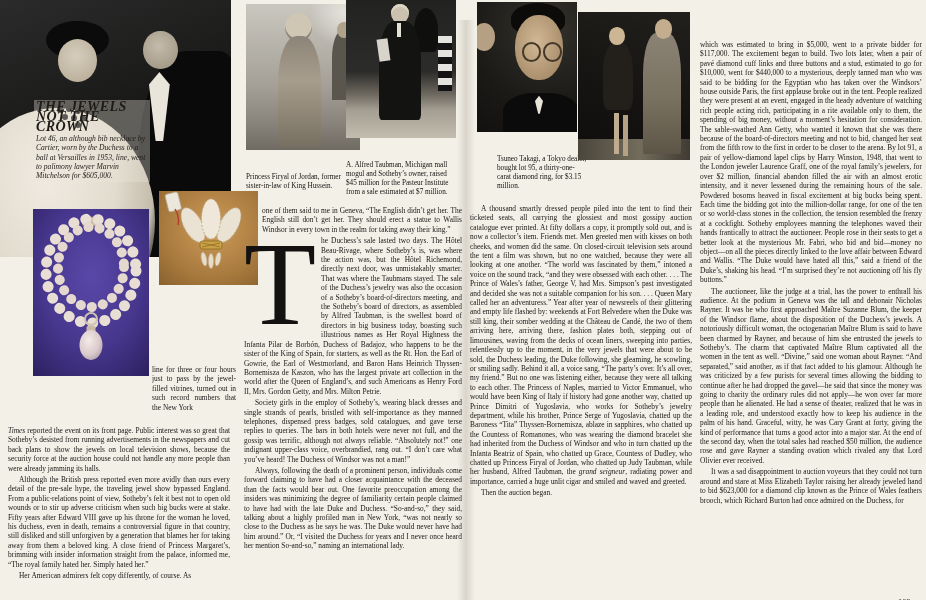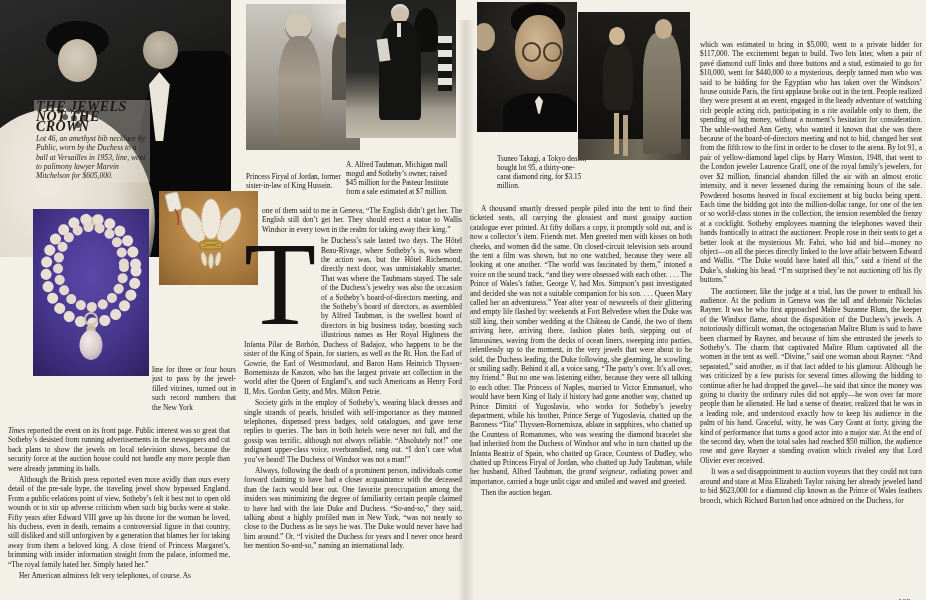--- a/index.html
+++ b/index.html
@@ -105,21 +105,21 @@
     <div class="dk-face1"></div>
     <div class="dk-jewels"></div>
     <div class="dk-face2"></div>
     <div class="dk-shirt"></div>
     <div class="dk-overlay">
       <div class="dk-title">
         <span>THE JEWELS</span><br>
         <span>NOT THE CROWN</span>
       </div>
       <div class="dk-cap">
-        <span>Lot 46, an amethyst bib necklace by Public, worn by the Duchess to a ball at Versailles in 1953, </span><span class="it">line</span><span>, went to palimony lawyer Marvin Mitchelson for $605,000.</span>
+        <span>Lot 46, an although bib necklace by Cartier, worn by the Duchess to a ball at Versailles in 1953, </span><span class="it">line</span><span>, went to palimony lawyer Marvin Mitchelson for $605,000.</span>
       </div>
     </div>
   </div>
 
   <div class="photo" id="photo-firyal">
     <div class="fy-sky"></div>
     <div class="fy-man"></div>
     <div class="fy-manhead"></div>
     <div class="fy-head"></div>
     <div class="fy-fig"></div>
@@ -187,21 +187,21 @@
         <ellipse cx="59" cy="68" rx="2.6" ry="7" transform="rotate(12 59 68)"></ellipse>
       </g>
     </svg>
   </div>
 
   <div class="abs body-text" id="wrap-col">line for three or four hours just to pass by the jewel-filled vitrines, turned out in such record numbers that the New York</div>
 
   <div class="abs body-text" id="col-a">
     <p><span class="it">Times</span><span> reported the event on its front page. Public interest was so great that Sotheby’s desisted from running advertisements in the newspapers and cut back plans to show the jewels on local television shows, because the security force at the auction house could not handle any more people than were already jamming its halls.</span></p>
     <p class="ind">Although the British press reported even more avidly than ours every detail of the pre-sale hype, the traveling jewel show bypassed England. From a public-relations point of view, Sotheby’s felt it best not to open old wounds or to stir up adverse criticism when such big bucks were at stake. Fifty years after Edward VIII gave up his throne for the woman he loved, his duchess, even in death, remains a controversial figure in that country, still disliked and still unforgiven by a generation that blames her for taking away from them a beloved king. A close friend of Princess Margaret’s, brimming with insider information straight from the palace, informed me, “The royal family hated her. Simply hated her.”</p>
-    <p class="ind">Her American admirers felt very telephones, of course. As</p>
+    <p class="ind">Her American admirers felt copy differently, of course. As</p>
   </div>
 
   <div class="abs body-text" id="col-b">
     <p id="p0-cont">one of them said to me in Geneva, “The English didn’t get her. The English still don’t get her. They should erect a statue to Wallis Windsor in every town in the realm for taking away their king.”</p>
     <p><span class="dropcap">T</span><span>he Duchess’s sale lasted two days. The Hôtel Beau-Rivage, where Sotheby’s is, was where the action was, but the Hôtel Richemond, directly next door, was unmistakably smarter. That was where the Taubmans stayed. The sale of the Duchess’s jewelry was also the occasion of a Sotheby’s board-of-directors meeting, and the Sotheby’s board of directors, as assembled by Alfred Taubman, is the swellest board of directors in big business today, boasting such illustrious names as Her Royal Highness the Infanta Pilar de Borbón, Duchess of Badajoz, who happens to be the sister of the King of Spain, for starters, as well as the Rt. Hon. the Earl of Gowrie, the Earl of Westmorland, and Baron Hans Heinrich Thyssen-Bornemisza de Kaszon, who has the largest private art collection in the world after the Queen of England’s, and such Americans as Henry Ford II, Mrs. Gordon Getty, and Mrs. Milton Petrie.</span></p>
     <p class="ind">Society girls in the employ of Sotheby’s, wearing black dresses and single strands of pearls, bristled with self-importance as they manned telephones, dispensed press badges, sold catalogues, and gave terse replies to queries. The bars in both hotels were never not full, and the gossip was terrific, although not always reliable. “Absolutely not!” one indignant upper-class voice, overbrandied, rang out. “I don’t care what you’ve heard! The Duchess of Windsor was not a man!”</p>
     <p class="ind">Always, following the death of a prominent person, individuals come forward claiming to have had a closer acquaintance with the deceased than the facts would bear out. One favorite preoccupation among the insiders was minimizing the degree of familiarity certain people claimed to have had with the late Duke and Duchess. “So-and-so,” they said, talking about a highly profiled man in New York, “was not nearly so close to the Duchess as he says he was. The Duke would never have had him around.” Or, “I visited the Duchess for years and I never once heard her mention So-and-so,” naming an international lady.</p>
   </div>
 
   <div class="abs pagenum" id="pagenum-102">102</div>

